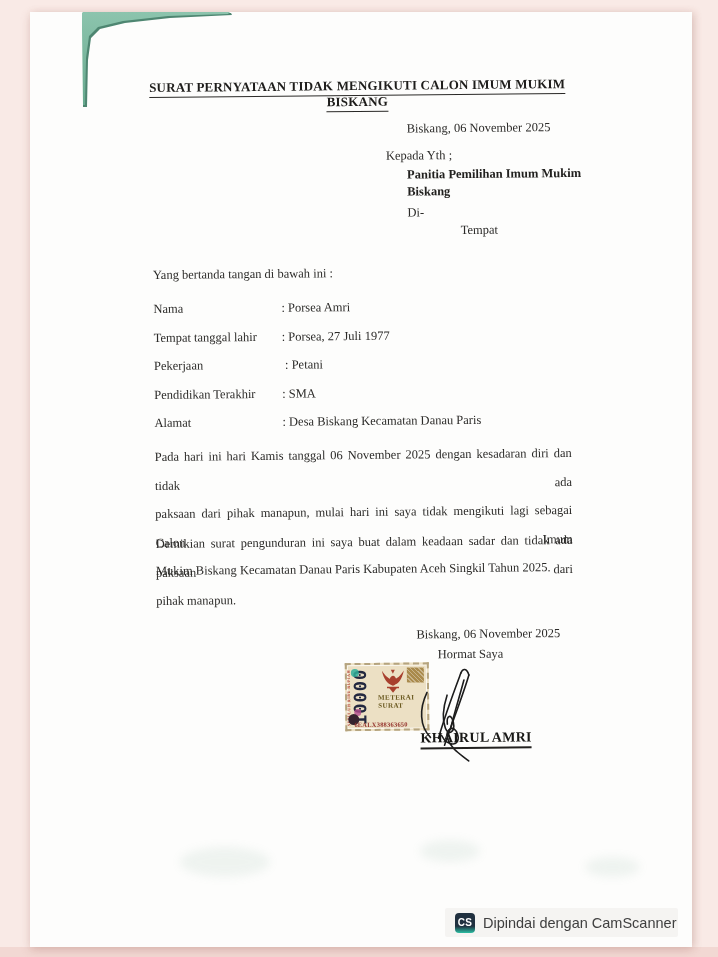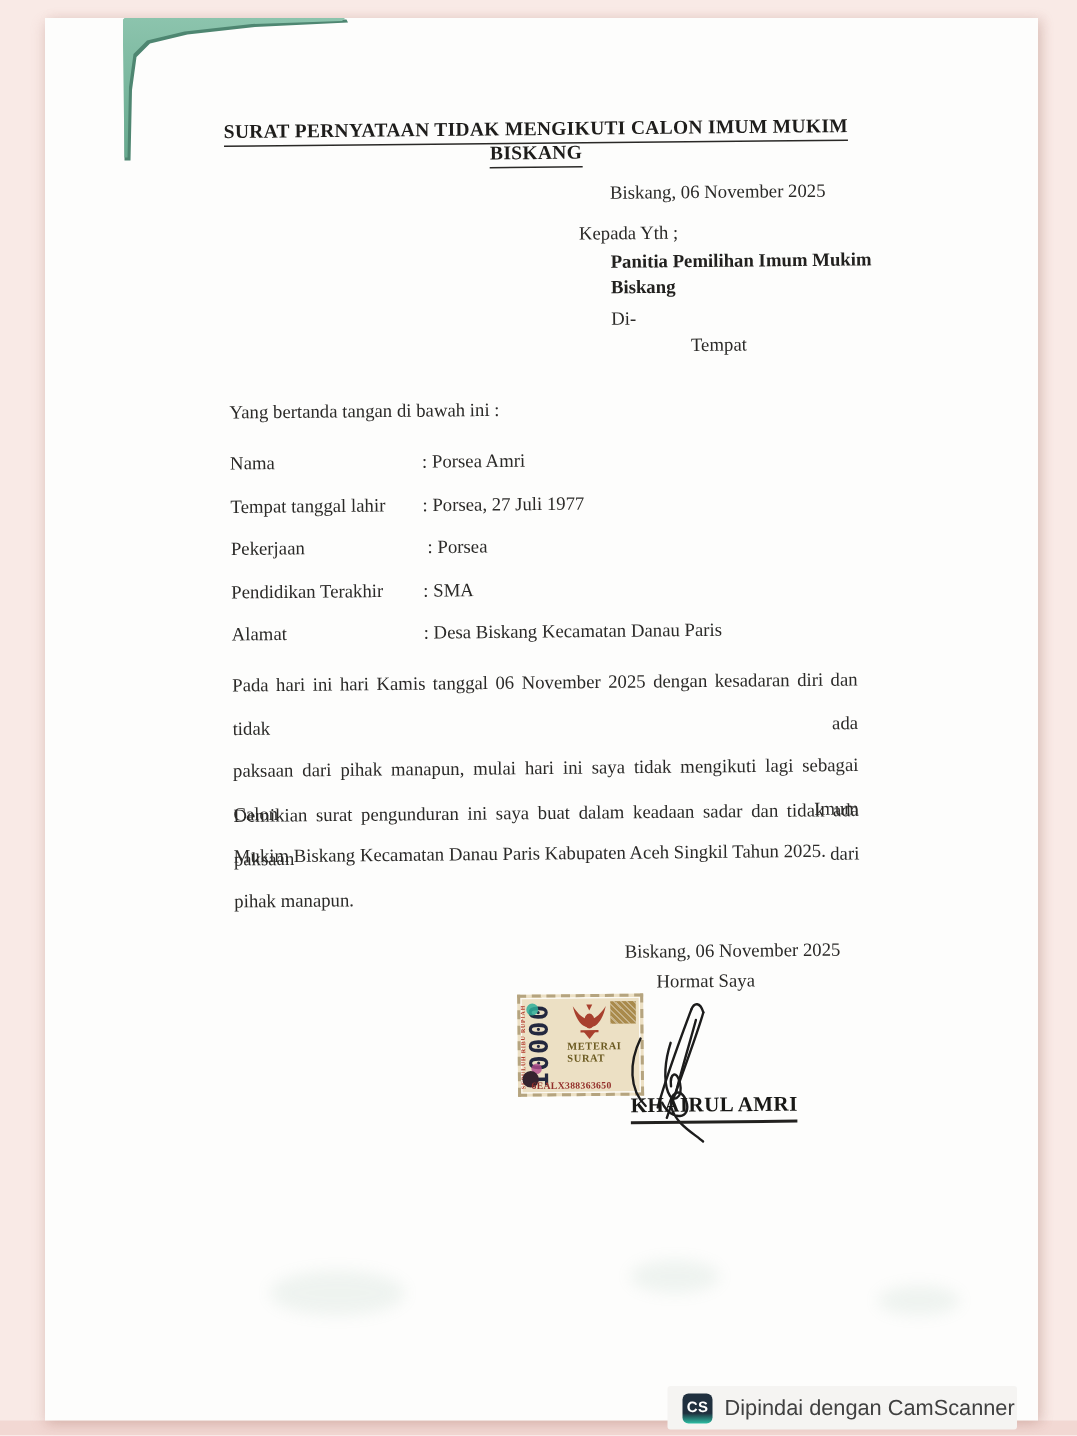--- a/index.html
+++ b/index.html
@@ -53,21 +53,21 @@
   .stamp .meterai-label{position:absolute;right:5px;top:29px;width:44px;text-align:left;
         font-weight:bold;font-size:7px;line-height:8px;letter-spacing:.4px;color:#6b5a20;}
   .stamp .serial{position:absolute;left:7px;bottom:1px;font-size:6.5px;font-weight:bold;
                  color:#93302b;letter-spacing:.2px;white-space:nowrap;}
   .gold-square{position:absolute;right:3px;top:3px;width:17px;height:15px;background:#a98a4c;
         background-image:repeating-linear-gradient(45deg,rgba(255,255,255,.35) 0 1px,transparent 1px 3px);}
 
   
   .cs-bar{left:445px;top:908px;width:233px;height:29px;background:#f5f4f2;border-radius:2px;
           display:flex;align-items:center;gap:8px;padding-left:10px;box-sizing:border-box;
-          font-family:"Liberation Sans","DejaVu Sans",sans-serif;margin-top:16px;}
+          font-family:"Liberation Sans","DejaVu Sans",sans-serif;}
   .cs-icon{width:20px;height:20px;border-radius:4px;flex:none;
            background:linear-gradient(180deg,#20303f 0%,#20303f 66%,#2bbfa4 100%);
            color:#fff;font-weight:bold;font-size:10px;display:flex;align-items:center;
            justify-content:center;letter-spacing:.2px;font-family:"Liberation Sans",sans-serif;}
   .cs-text{color:#404040;font-size:14.5px;}
 </style>
 </head>
 <body>
 
 <div class="canvas">
@@ -110,21 +110,21 @@
         <div class="fields-row">
           <span class="lbl">Nama</span>
           <span class="val">: Porsea Amri</span>
         </div>
         <div class="fields-row">
           <span class="lbl">Tempat tanggal lahir</span>
           <span class="val">: Porsea, 27 Juli 1977</span>
         </div>
         <div class="fields-row">
           <span class="lbl">Pekerjaan</span>
-          <span class="val"> : Porsea</span>
+          <span class="val"> : Petani</span>
         </div>
         <div class="fields-row">
           <span class="lbl">Pendidikan Terakhir</span>
           <span class="val">: SMA</span>
         </div>
         <div class="fields-row">
           <span class="lbl">Alamat</span>
           <span class="val">: Desa Biskang Kecamatan Danau Paris</span>
         </div>
       </div>

